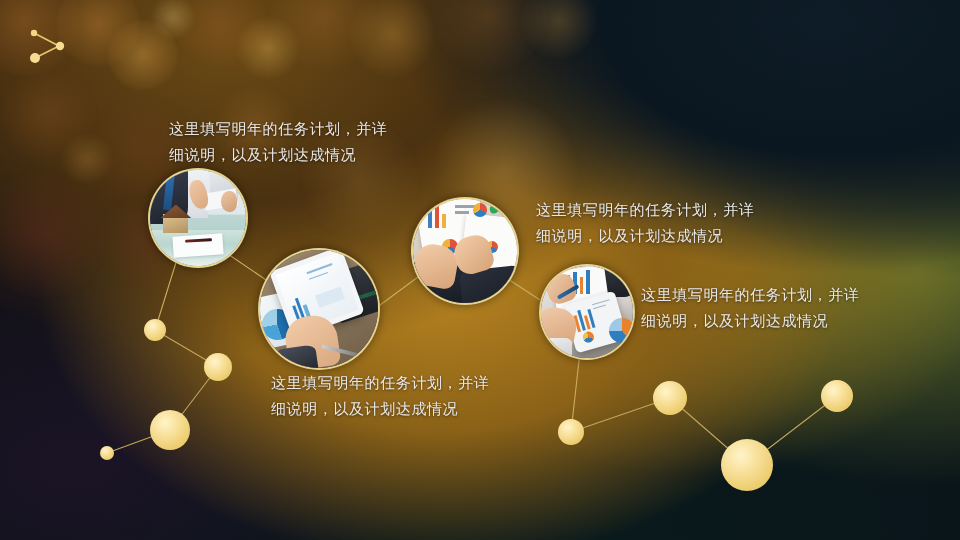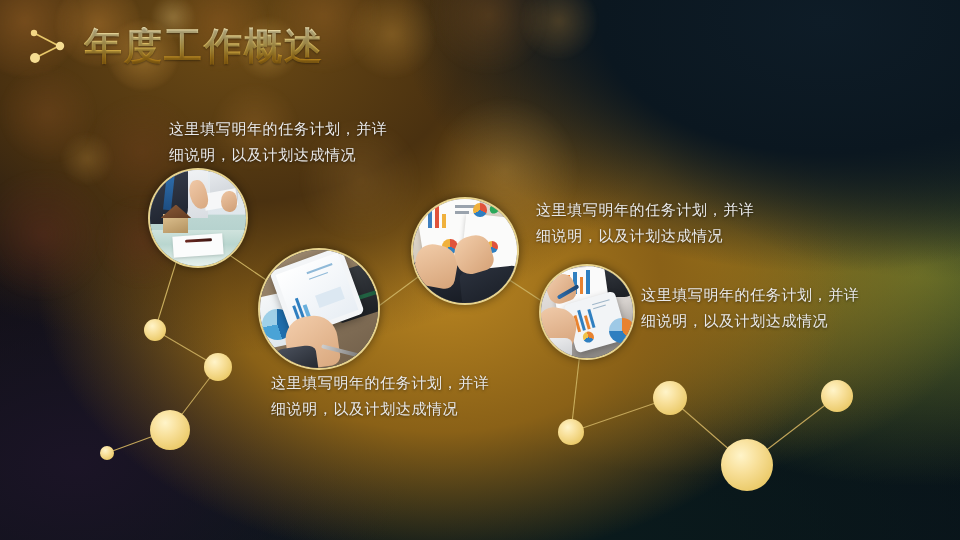--- a/index.html
+++ b/index.html
@@ -136,21 +136,20 @@
   </div>
 
   <div id="title-bar">
     <svg id="title-icon" viewBox="0 0 44 40">
       <line x1="8" y1="7" x2="33" y2="20" stroke="#e7c76a" stroke-width="1.6"></line>
       <line x1="33" y1="20" x2="9" y2="32" stroke="#e7c76a" stroke-width="1.6"></line>
       <circle cx="8" cy="7" r="3.2" fill="#f3d785"></circle>
       <circle cx="34" cy="20" r="4.2" fill="#f6dd92"></circle>
       <circle cx="9" cy="32" r="5" fill="#f6dd92"></circle>
     </svg>
-    <div id="title-text">年度工作概述</div>
   </div>
 
   <svg id="net">
     <defs>
       <radialGradient id="ng" cx="38%" cy="32%" r="72%">
         <stop offset="0%" stop-color="#fff4c9"></stop>
         <stop offset="46%" stop-color="#f8e09a"></stop>
         <stop offset="100%" stop-color="#eac967"></stop>
       </radialGradient>
     </defs>

